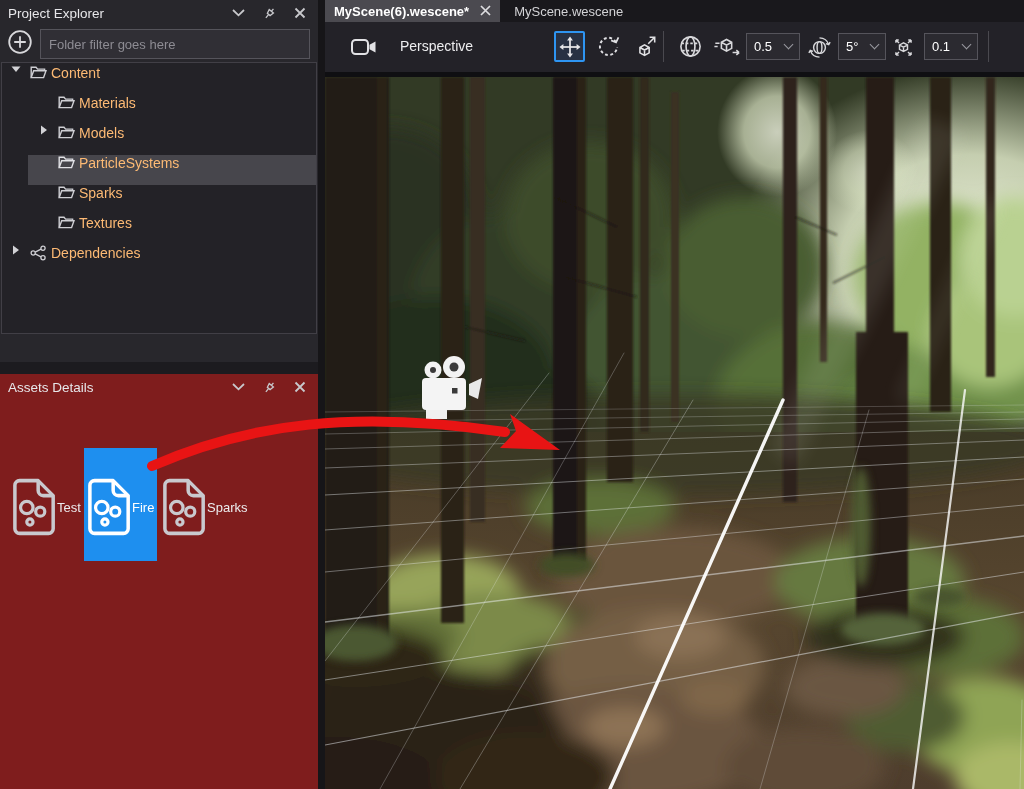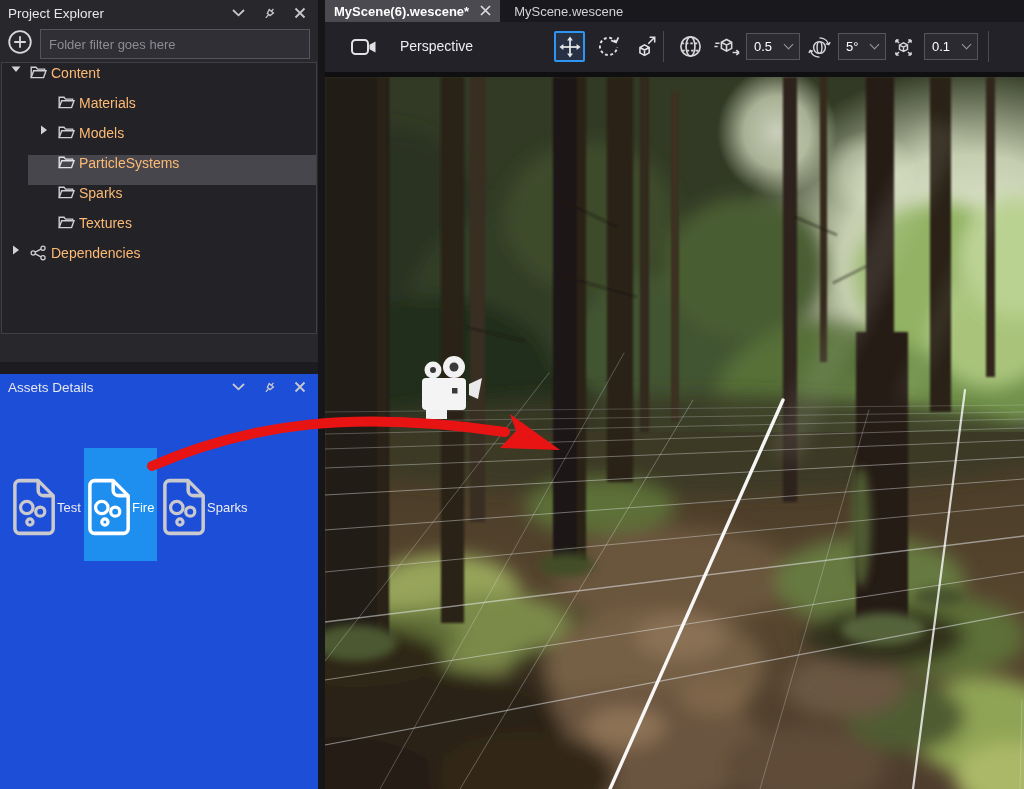--- a/index.html
+++ b/index.html
@@ -28,21 +28,21 @@
   .indent0 { padding-left:5px; }
   .indent1 { padding-left:33px; }
   .trow.selected { background:#47464c; margin-left:26px; padding-left:7px; }
 
   .status-bar { position:absolute; left:0; top:356px; width:318px; height:26px;
                 display:flex; align-items:center; padding-left:9px;
                 color:#f1f1f3; font-size:14px; background:#28272c; }
 
   .panel-gap { position:absolute; left:0; top:362px; width:318px; height:12px; background:#1c1b1f; }
 
-  .assets-panel { position:absolute; left:0; top:374px; width:318px; height:415px; background:#1d4ed8; }
+  .assets-panel { position:absolute; left:0; top:374px; width:318px; height:415px; background:#7f1d1d; }
   .ad-filter { display:flex; align-items:center; padding:4px 6px 0 7px; }
   .ad-input { width:128px; margin-left:6px; background:#35343a; }
   .columns-label { margin-left:10px; color:#e9e9eb; font-size:13.5px; }
   .slider { position:relative; width:78px; height:20px; margin-left:8px; }
   .slider .track { position:absolute; left:0; right:0; top:9px; height:2px; background:#76757c; }
   .slider .handle { position:absolute; left:28px; top:1px; width:13px; height:18px; background:#97969d; }
 
   .tile { position:absolute; top:448px; width:73px; height:113px; display:flex; flex-direction:row;
           align-items:center; cursor:default; }
   .tile .ticon-wrap { margin-top:9px; }

